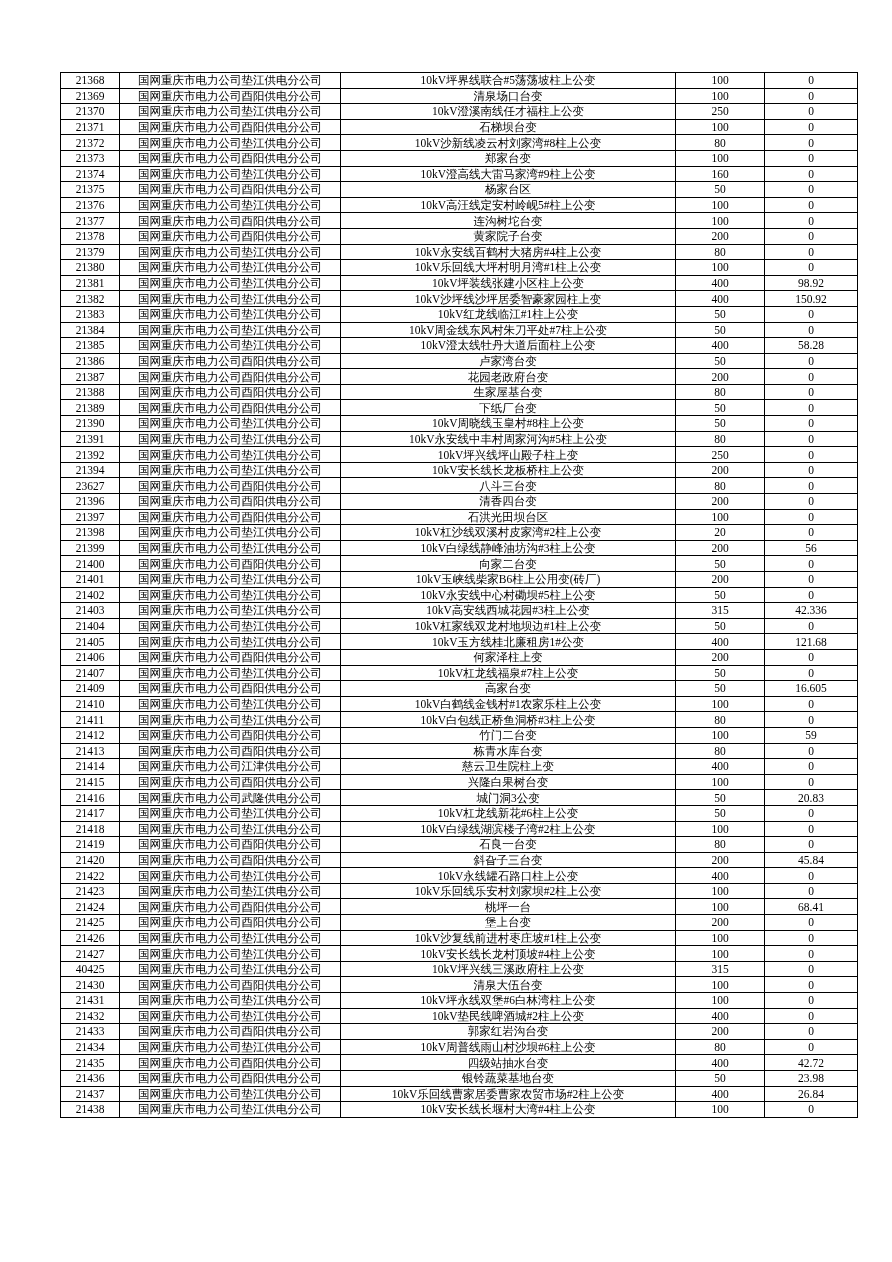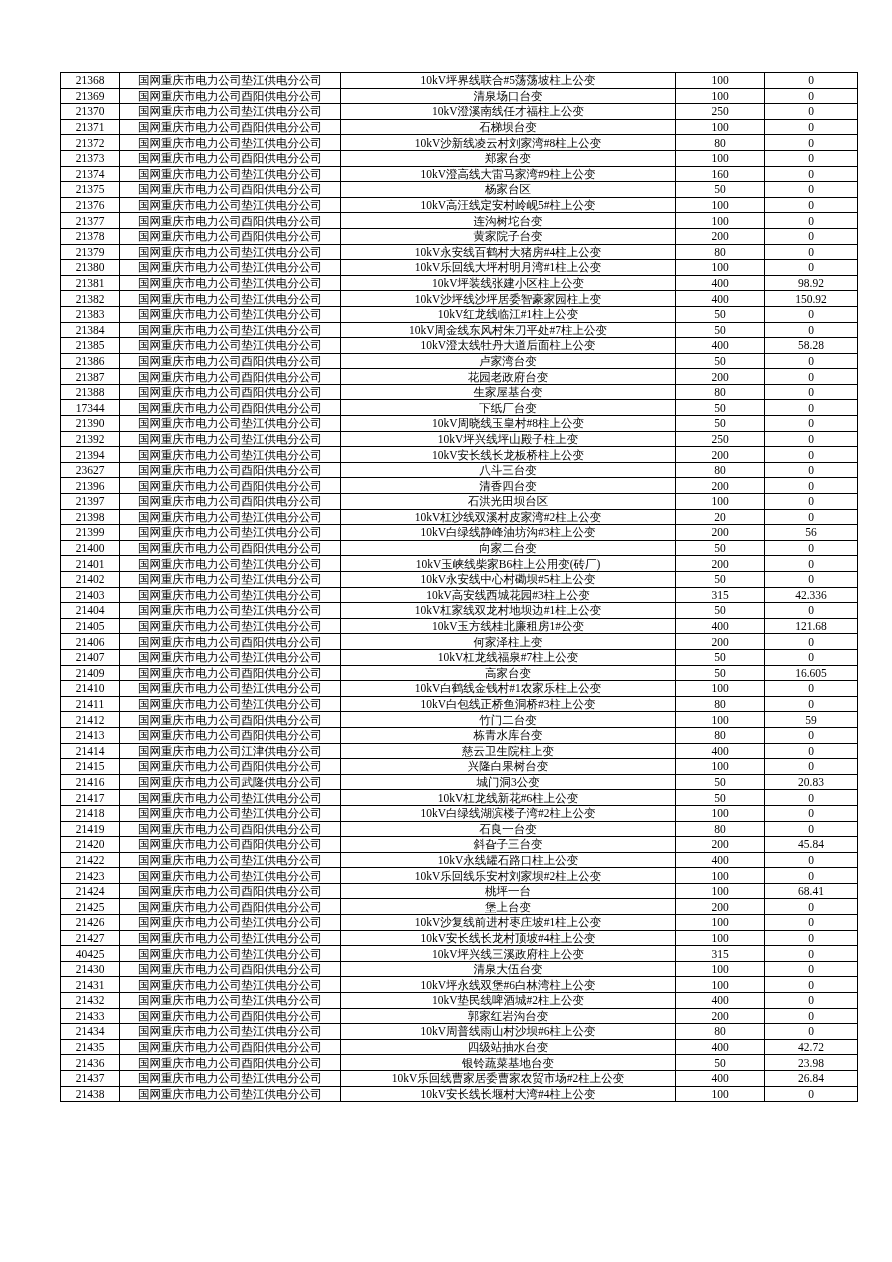--- a/index.html
+++ b/index.html
@@ -203,31 +203,38 @@
         <td class="c-val">0</td>
       </tr>
       <tr>
         <td class="c-id">21388</td>
         <td class="c-org">国网重庆市电力公司酉阳供电分公司</td>
         <td class="c-name">生家屋基台变</td>
         <td class="c-cap">80</td>
         <td class="c-val">0</td>
       </tr>
       <tr>
-        <td class="c-id">17344</td>
+        <td class="c-id">21389</td>
         <td class="c-org">国网重庆市电力公司酉阳供电分公司</td>
         <td class="c-name">下纸厂台变</td>
         <td class="c-cap">50</td>
         <td class="c-val">0</td>
       </tr>
       <tr>
         <td class="c-id">21390</td>
         <td class="c-org">国网重庆市电力公司垫江供电分公司</td>
         <td class="c-name">10kV周晓线玉皇村#8柱上公变</td>
         <td class="c-cap">50</td>
+        <td class="c-val">0</td>
+      </tr>
+      <tr>
+        <td class="c-id">21391</td>
+        <td class="c-org">国网重庆市电力公司垫江供电分公司</td>
+        <td class="c-name">10kV永安线中丰村周家河沟#5柱上公变</td>
+        <td class="c-cap">80</td>
         <td class="c-val">0</td>
       </tr>
       <tr>
         <td class="c-id">21392</td>
         <td class="c-org">国网重庆市电力公司垫江供电分公司</td>
         <td class="c-name">10kV坪兴线坪山殿子柱上变</td>
         <td class="c-cap">250</td>
         <td class="c-val">0</td>
       </tr>
       <tr>

